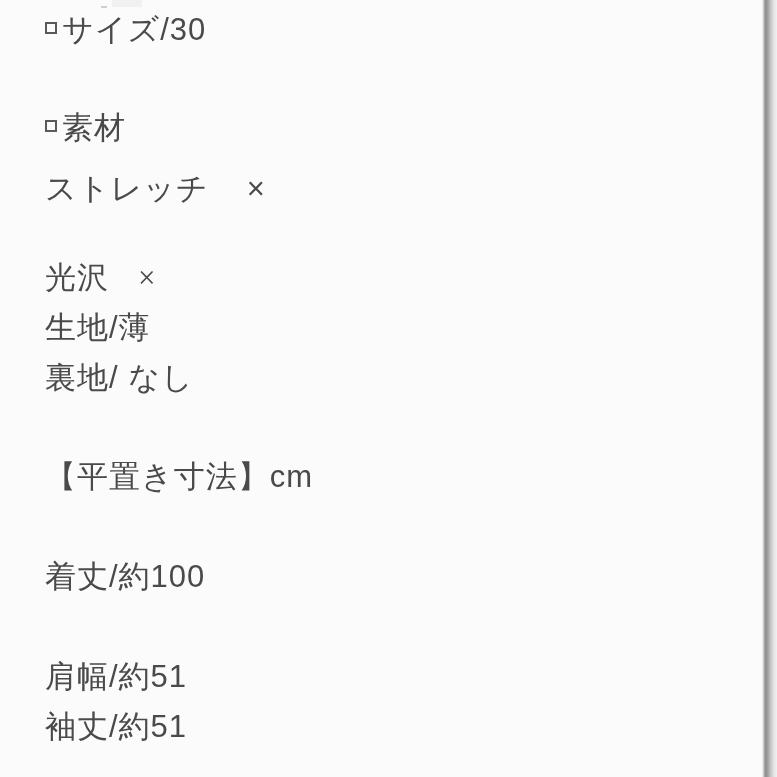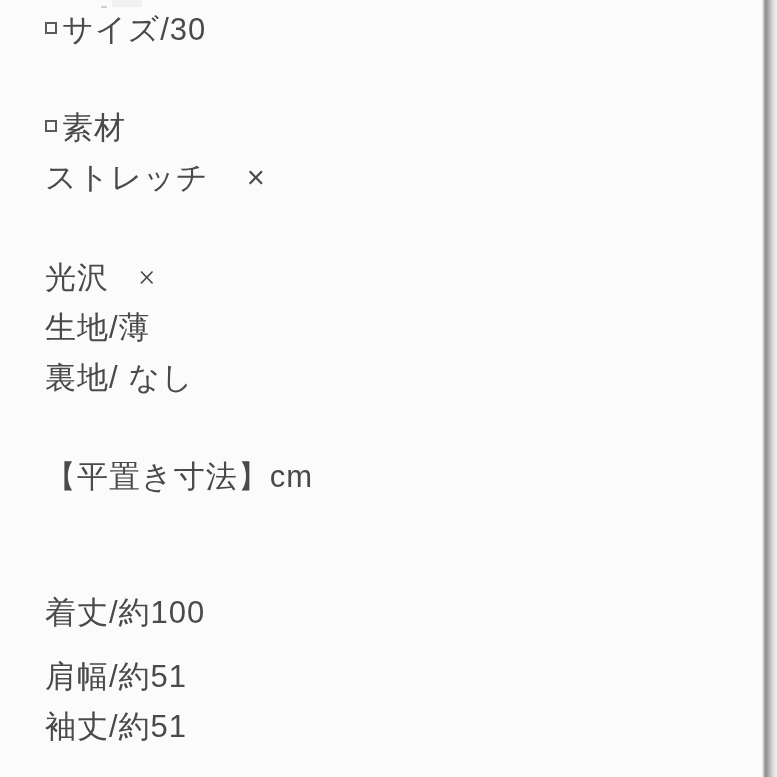--- a/index.html
+++ b/index.html
@@ -24,28 +24,28 @@
     position: absolute;
     left: 45px;
     height: 50px;
     line-height: 50px;
     white-space: nowrap;
     letter-spacing: 1px;
   }
   
   .l-size        { top: 5px; }
   .l-mat-header  { top: 103px; }
-  .l-mat-0       { top: 153px; text-align: center; }
+  .l-mat-0       { top: 164px; text-align: center; }
   .l-mat-1       { top: 203px; }
   .l-mat-2       { top: 253px; font-family: Liberation Serif, serif; }
   .l-mat-3       { top: 303px; }
   .l-mat-4       { top: 353px; }
   .l-meas-header { top: 452px; }
   .l-meas-sub    { top: 502px; }
-  .l-meas-0      { top: 552px; margin-top: 36px; }
+  .l-meas-0      { top: 552px; }
   .l-meas-1      { top: 602px; }
   .l-meas-2      { top: 652px; text-align: right; }
   .l-meas-3      { top: 702px; }
 
   .bullet {
     display: inline-block;
     width: 8px;
     height: 8px;
     border: 2px solid #5a5a5a;
     margin-right: 5px;

